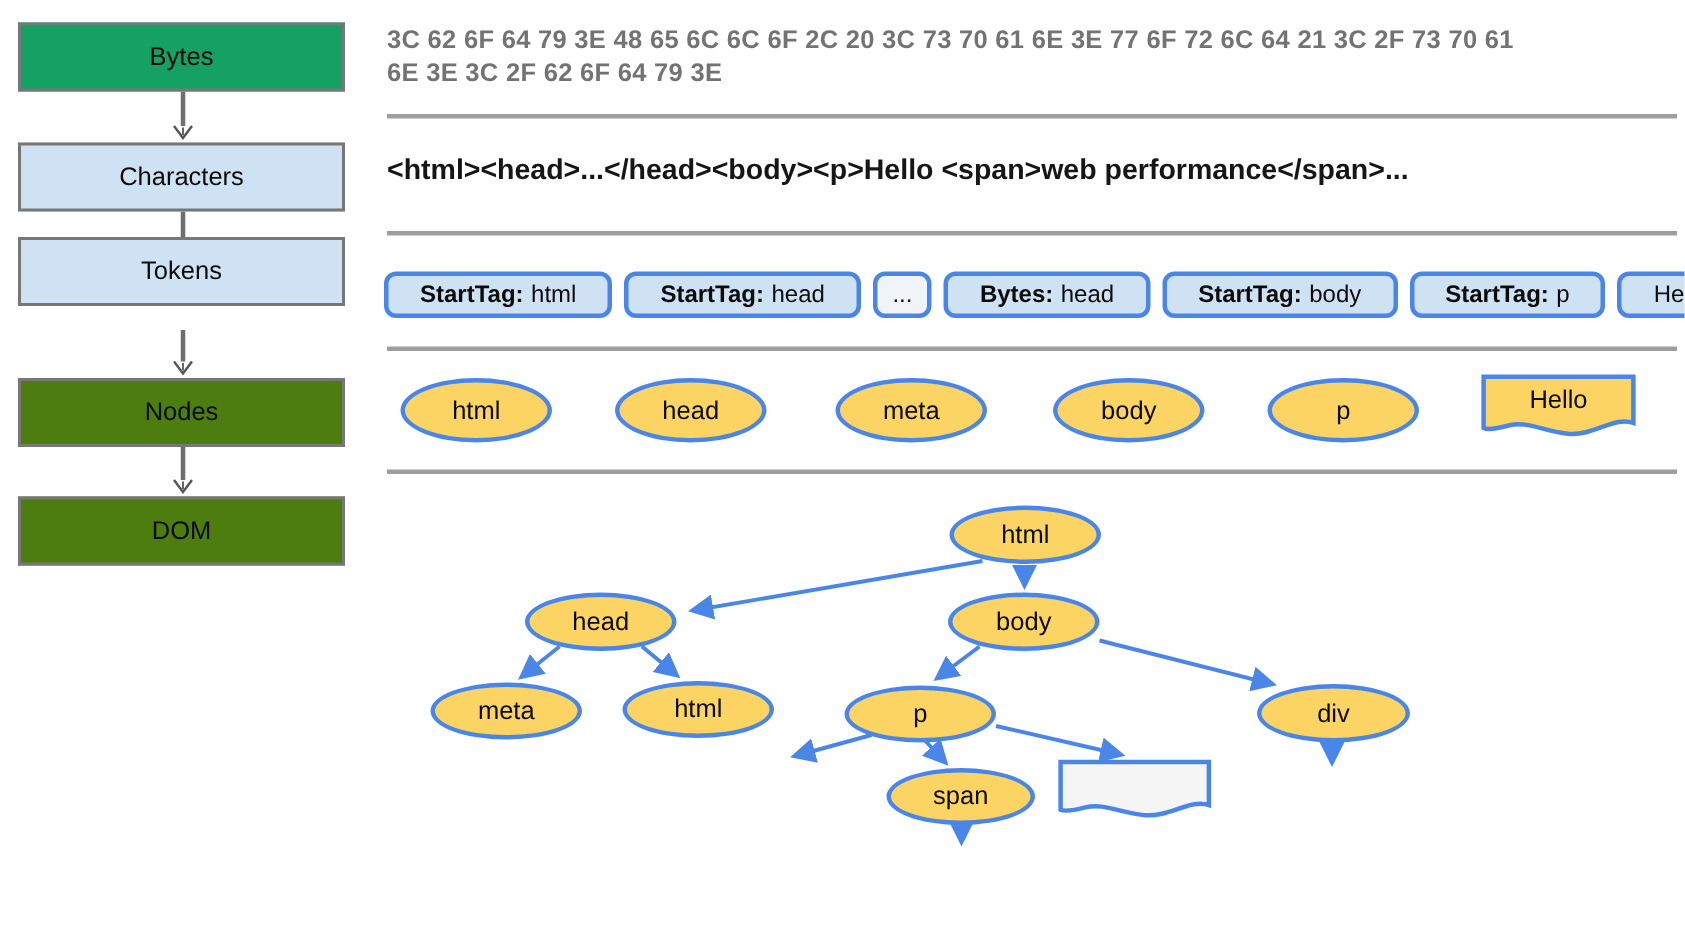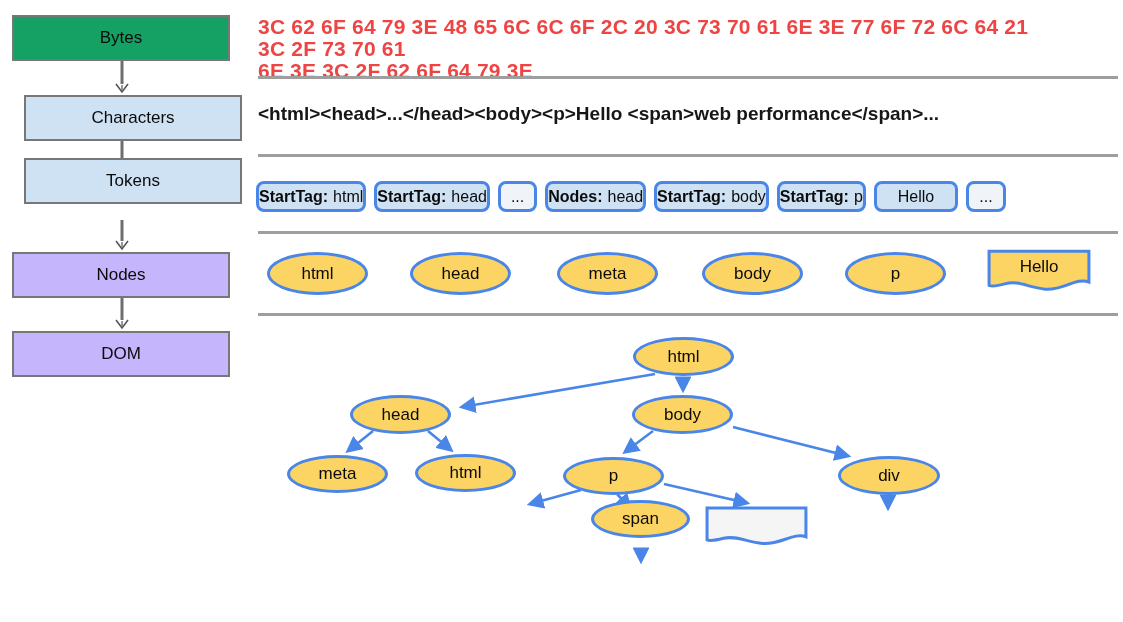--- a/index.html
+++ b/index.html
@@ -11,46 +11,46 @@
   .canvas{position:absolute;left:0;top:0;width:1018px;height:622px;}
 
   
   .stage-box{
     position:absolute;left:12px;width:218px;height:46px;
     border:2px solid #777777;box-sizing:border-box;
     display:flex;align-items:center;justify-content:center;
     font-size:17px;color:#0b0b0b;
   }
   .stage-bytes{background:#16A164;}
-  .stage-blue{background:#CFE2F3;margin-left:12px;}
-  .stage-yellow{background:#c4b5fd;}
+  .stage-blue{background:#CFE2F3;}
+  .stage-yellow{background:#4d7c0f;}
   .connector{position:absolute;left:113px;}
 
   
   .sep{position:absolute;left:258px;width:860px;height:3px;background:#9E9E9E;}
 
   
   .bytes-text{
     position:absolute;left:258px;top:16px;width:800px;
-    font-size:21px;font-weight:bold;line-height:22px;letter-spacing:0.2px;color:#ef4444;
+    font-size:17px;font-weight:bold;line-height:22px;letter-spacing:0.2px;color:#737373;
   }
   .chars-text{
     position:absolute;left:258px;top:103px;width:860px;
     font-size:19px;font-weight:bold;color:#161616;white-space:nowrap;
   }
 
   
   .tokens-row{
     position:absolute;left:256px;top:181px;width:866px;
     display:flex;gap:8px;align-items:stretch;
   }
   .token{
     height:31px;box-sizing:border-box;border:3px solid #4A86E8;border-radius:8px;
     background:#CFE2F3;display:flex;align-items:center;justify-content:center;
-    padding:0 0;font-size:16px;white-space:nowrap;color:#0b0b0b;
+    padding:0 21px;font-size:16px;white-space:nowrap;color:#0b0b0b;
   }
   .token.ellipsis{background:#F0F3F8;padding:0 10px;}
   .token.text{background:#CFE2F3;padding:0 21px;}
   .token-prefix{font-weight:bold;margin-right:5px;}
   .token-prefix:empty{margin-right:0;}
 
   
   .ellipse{
     position:absolute;box-sizing:border-box;border:3px solid #4A86E8;border-radius:50%;
     background:#FCD464;display:flex;align-items:center;justify-content:center;
@@ -127,21 +127,21 @@
       <span>html</span>
     </div>
     <div class="token">
       <span class="token-prefix">StartTag:</span>
       <span>head</span>
     </div>
     <div class="token ellipsis">
       <span>...</span>
     </div>
     <div class="token">
-      <span class="token-prefix">Nodes:</span>
+      <span class="token-prefix">Bytes:</span>
       <span>head</span>
     </div>
     <div class="token">
       <span class="token-prefix">StartTag:</span>
       <span>body</span>
     </div>
     <div class="token">
       <span class="token-prefix">StartTag:</span>
       <span>p</span>
     </div>
@@ -210,21 +210,21 @@
   </div>
   <div class="ellipse" style="left:415px;top:454px;width:101px;height:38px">
     <span>html</span>
   </div>
   <div class="ellipse" style="left:563px;top:457px;width:101px;height:38px">
     <span>p</span>
   </div>
   <div class="ellipse" style="left:838px;top:456px;width:102px;height:39px">
     <span>div</span>
   </div>
-  <div class="ellipse" style="left:591px;top:500px;width:99px;height:38px">
+  <div class="ellipse" style="left:591px;top:512px;width:99px;height:38px">
     <span>span</span>
   </div>
   <div class="flag light" style="left:705px;top:506px;width:103px;height:41px">
     <svg viewBox="0 0 100 40" preserveAspectRatio="none">
       <path d="M2,2 L98,2 L98,30 C86,25.5 73,38 56,36.5 C40,35 30,28.5 18,31.5 C11,33.3 5,34.5 2,33 Z"></path>
     </svg>
   </div>
 
 </div>
 

